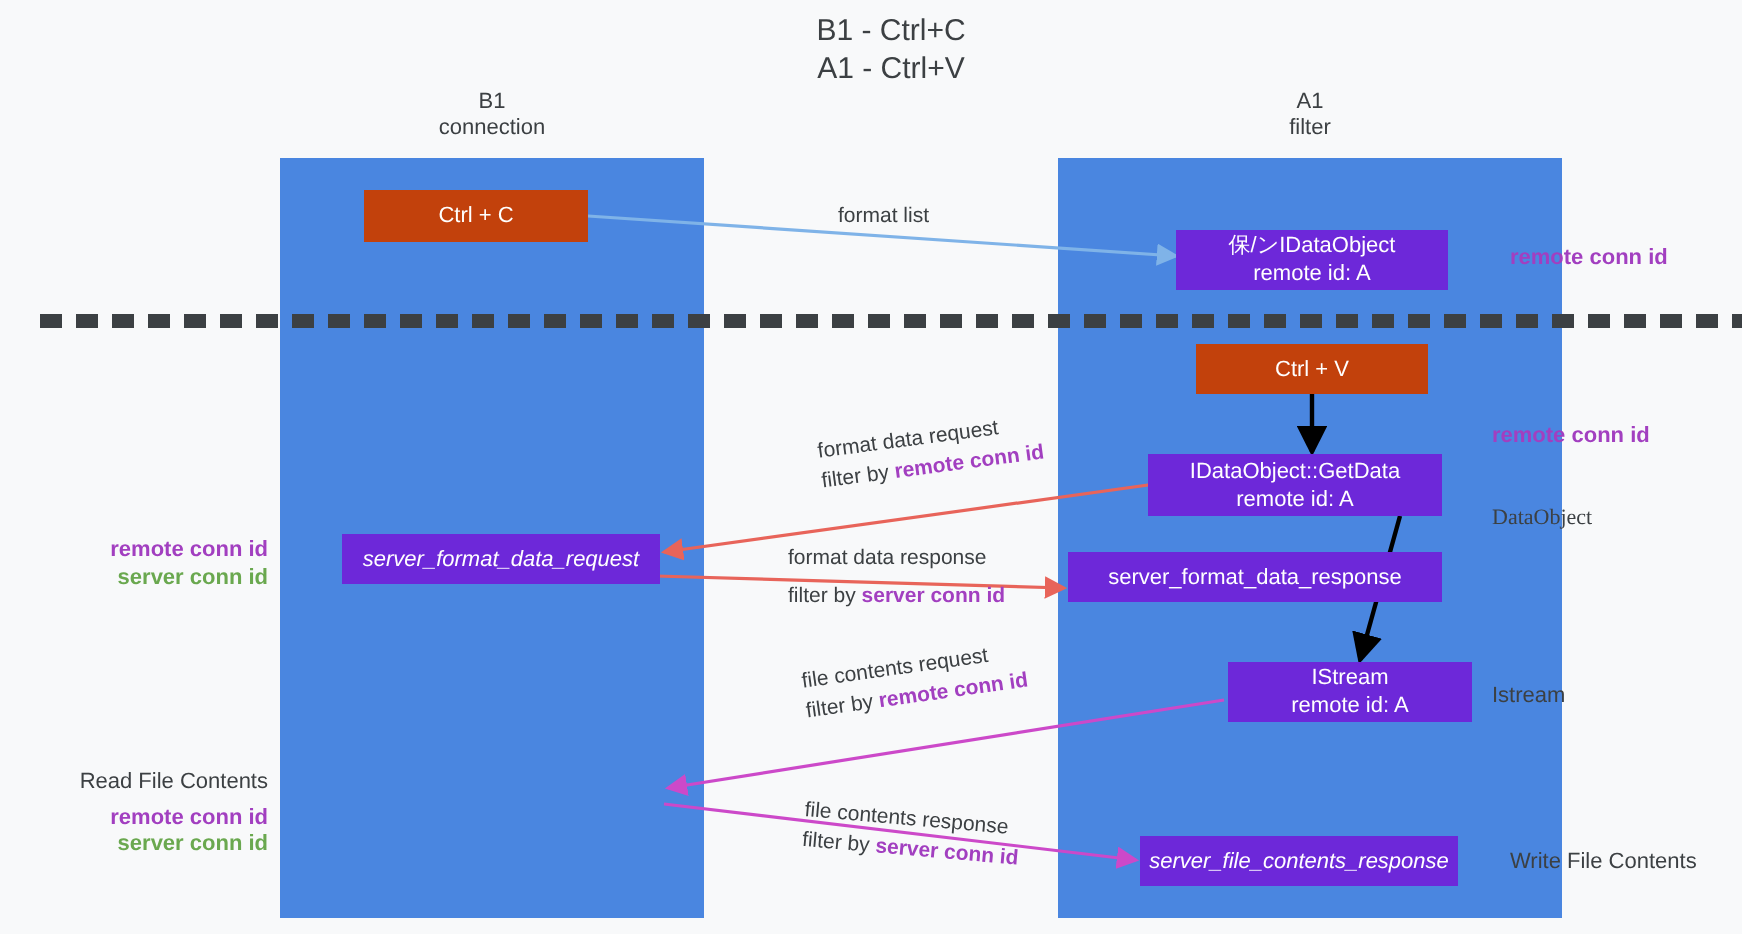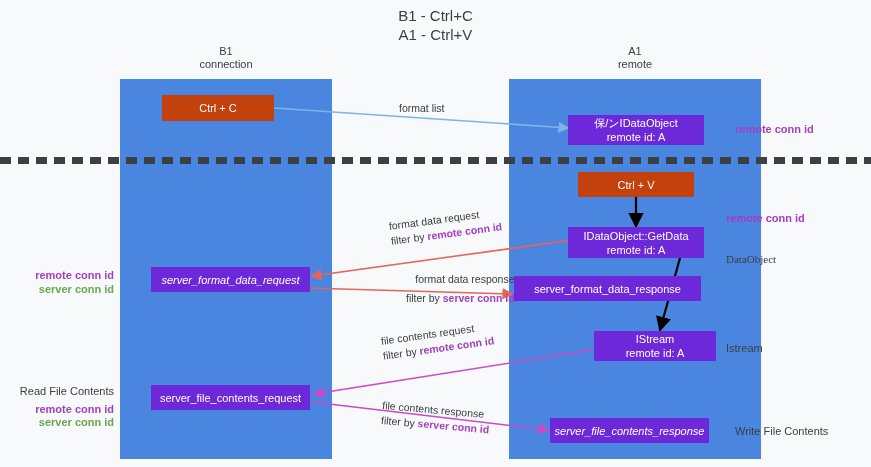--- a/index.html
+++ b/index.html
@@ -6,21 +6,21 @@
     margin: 0; padding: 0;
     background: #f8f9fa;
   }
   body {
     width: 871px; height: 467px;
     position: relative;
     overflow: hidden;
     font-family: "Liberation Sans", sans-serif;
     color: #3c4043;
   }
-  #canvas { position: absolute; inset: 0; }
+  #canvas { position: absolute; inset: 0; margin-left: 20px; }
 
   .title {
     position: absolute;
     left: 0; right: 0; top: 6px;
     text-align: center;
     font-size: 15px;
     line-height: 19px;
     color: #3c4043;
     white-space: pre-line;
   }
@@ -94,21 +94,21 @@
 <body>
 
 <div id="canvas">
 
   <div class="title">B1 - Ctrl+C
 A1 - Ctrl+V</div>
 
   <div class="col-header" id="hdr-b1">B1
 connection</div>
   <div class="col-header" id="hdr-a1">A1
-remote</div>
+filter</div>
 
   <div class="lane" id="lane-b1"></div>
   <div class="lane" id="lane-a1"></div>
 
   <svg class="wires" viewBox="0 0 871 467">
     <defs>
       <marker id="ah-blue" markerWidth="7" markerHeight="7" refX="6" refY="3.5" orient="auto">
         <path d="M0,0 L7,3.5 L0,7 z" fill="#7fb3e8"></path>
       </marker>
       <marker id="ah-red" markerWidth="7" markerHeight="7" refX="6" refY="3.5" orient="auto">
@@ -141,58 +141,57 @@
 
   <div class="node orange" id="n-idataobject" style="left:568px; top:115px; width:136px; height:30px;">保/ンIDataObject
 remote id: A</div>
 
   <div class="side-label purple right" style="left:735px; top:122px;">remote conn id</div>
 
   <div class="divider"></div>
 
   <div class="node green" id="n-ctrl-v" style="left:578px; top:172px; width:116px; height:25px;text-align:right;">Ctrl + V</div>
 
-  <div class="node orange" id="n-getdata" style="left:568px; top:227px; width:136px; height:31px;">IDataObject::GetData
+  <div class="node orange" id="n-getdata" style="left:554px; top:227px; width:147px; height:31px;">IDataObject::GetData
 remote id: A</div>
 
   <div class="side-label purple right" style="left:726px; top:211px;">remote conn id</div>
   <div class="side-label right" style="left:726px; top:252px;font-family:Liberation Serif, serif;">DataObject</div>
 
   <div class="node orange" id="n-sfd-req" style="left:151px; top:267px; width:159px; height:25px;font-style:italic;">server_format_data_request</div>
 
   <div class="node orange" id="n-sfd-res" style="left:514px; top:276px; width:187px; height:25px;">server_format_data_response</div>
 
   <div class="side-label purple leftcol" style="left:0px; top:268px; width:114px;">remote conn id</div>
   <div class="side-label green leftcol" style="left:0px; top:282px; width:114px;">server conn id</div>
 
   <div class="node orange" id="n-istream" style="left:594px; top:331px; width:122px; height:30px;">IStream
 remote id: A</div>
 
   <div class="side-label right" style="left:726px; top:341px;">Istream</div>
 
-  <div class="node orange" id="n-sfc-req" style="left:151px; top:385px; width:159px; height:25px;">server_file_contents_request</div>
 
   <div class="node orange" id="n-sfc-res" style="left:550px; top:418px; width:159px; height:25px;font-style:italic;">server_file_contents_response</div>
 
   <div class="side-label leftcol" style="left:0px; top:384px; width:114px;">Read File Contents</div>
   <div class="side-label purple leftcol" style="left:0px; top:402px; width:114px;">remote conn id</div>
   <div class="side-label green leftcol" style="left:0px; top:415px; width:114px;">server conn id</div>
 
   <div class="side-label right" style="left:735px; top:424px;">Write File Contents</div>
 
   <div class="edge-label" style="left:399px; top:101px;">
     <span>format list</span>
   </div>
 
   <div class="edge-label" style="left:388px; top:219px; transform:rotate(-7.5deg); transform-origin:left top;">
     <div>format data request</div>
     <div><span>filter by </span><span class="hl-purple">remote conn id</span></div>
   </div>
 
-  <div class="edge-label" style="left:406px; top:272px;text-align:right;">
+  <div class="edge-label" style="left:374px; top:272px;">
     <div>format data response</div>
     <div style="margin-top:4px;"><span>filter by </span><span class="hl-purple">server conn id</span></div>
   </div>
 
   <div class="edge-label" style="left:380px; top:334px; transform:rotate(-8deg); transform-origin:left top;">
     <div>file contents request</div>
     <div><span>filter by </span><span class="hl-purple">remote conn id</span></div>
   </div>
 
   <div class="edge-label" style="left:383px; top:398px; transform:rotate(5deg); transform-origin:left top;">

